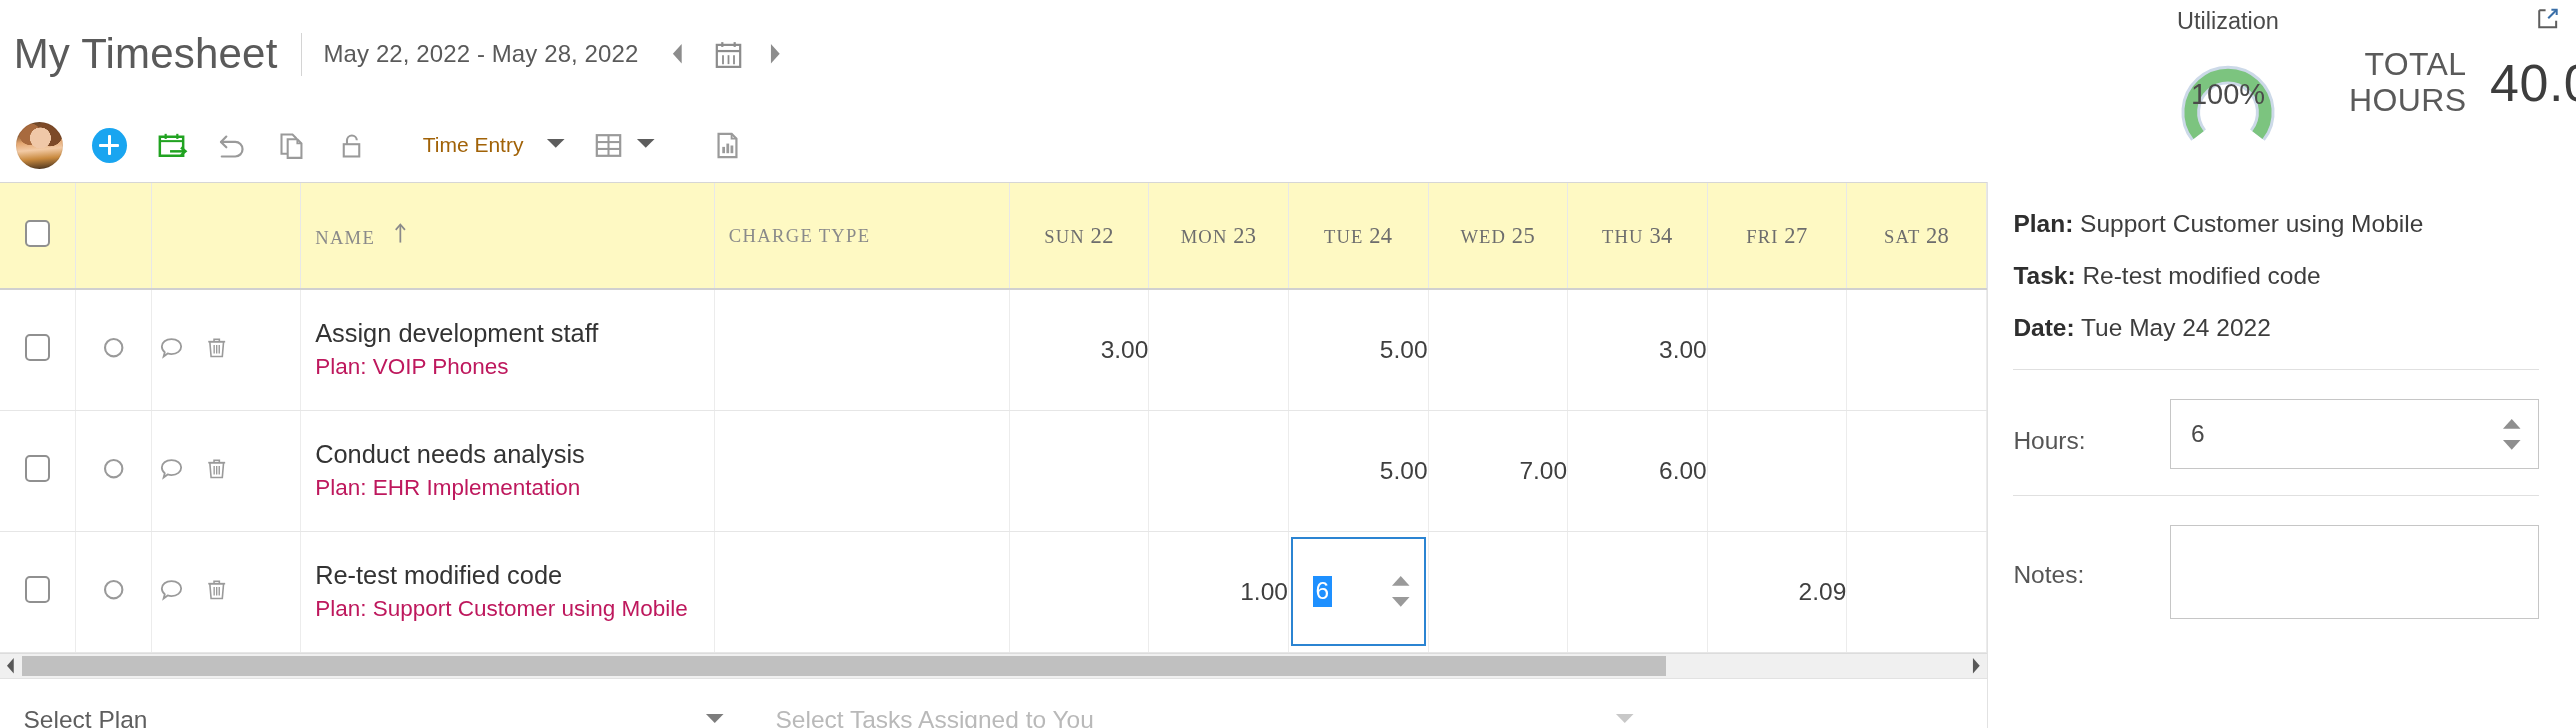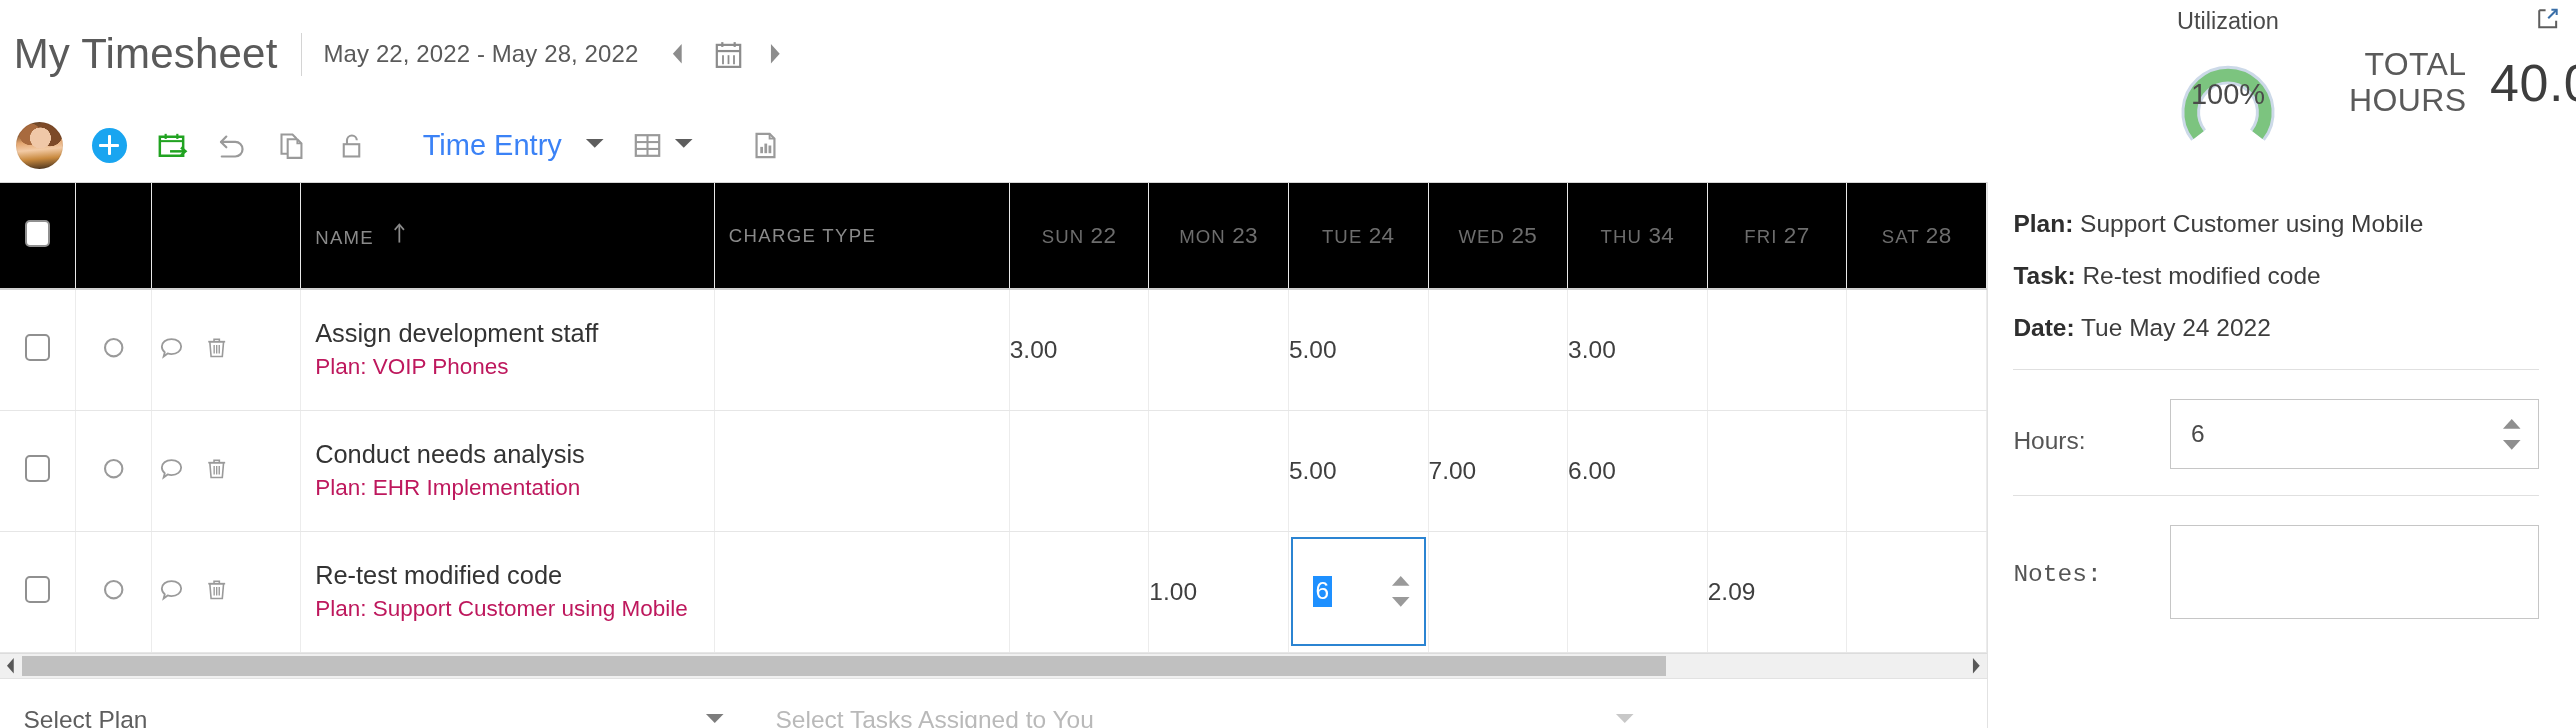--- a/index.html
+++ b/index.html
@@ -60,21 +60,21 @@
     background: #19a5f0; position: relative; margin-right: 27px;
   }
   .plus-btn::before, .plus-btn::after {
     content: ""; position: absolute; background: #fff; border-radius: 1px;
   }
   .plus-btn::before { left: 7.8px; right: 7.8px; top: 16px; height: 3.1px; }
   .plus-btn::after  { top: 7.8px; bottom: 7.8px; left: 16px; width: 3.1px; }
   .tb-icon { margin-right: 27px; }
   .tb-icon svg { display: block; }
   .tb-label {
-    font-size: 29px; color: #3b82f6; margin-right: 22px; white-space: nowrap;
+    font-size: 21px; color: #a16207; margin-right: 22px; white-space: nowrap;
   }
   .caret { margin-right: 25.4px; }
   .tb-gap-l { margin-left: 29px; }
 
   
   .expand-icon { position: absolute; top: 5.9px; right: 15.7px; cursor: pointer; }
   .util-block {
     position: absolute; left: 143px; top: 7.8px; width: 196px;
     display: flex; flex-direction: column; align-items: center;
   }
@@ -114,21 +114,21 @@
   table.sheet col.c-ico1  { width: 59px; }
   table.sheet col.c-ico2  { width: 117px; }
   table.sheet col.c-name  { width: 323px; }
   table.sheet col.c-charge{ width: 230px; }
   table.sheet col.c-day   { width: 109px; }
 
   table.sheet th {
     height: 106px; vertical-align: middle;
     border-right: 1px solid #e8e8e8;
     border-bottom: 2px solid #d0d0d0;
-    font-weight: 400; background: #000000;
+    font-weight: 400; background: #fef9c3; font-family: Liberation Serif, serif;
   }
   table.sheet th.hcell-label {
     font-size: 18.6px; color: #8a8a8a; letter-spacing: 1.3px;
     text-align: left; padding-left: 13.7px;
   }
   table.sheet th.hcell-day {
     font-size: 18.6px; color: #6d6d6d; letter-spacing: 1.1px; text-align: center;
   }
   table.sheet th.hcell-day .dnum { font-size: 22.5px; letter-spacing: 0.4px; }
   table.sheet th.plain { border-right: 1px solid #e8e8e8; }
@@ -136,21 +136,21 @@
 
   table.sheet td {
     height: 121px; vertical-align: middle;
     border-right: 1px solid #ececec;
     border-bottom: 1px solid #e6e6e6;
     background: #fff;
   }
   td.weekend, th.weekend { background: #f5f7fa; }
   td.cell-chk, td.cell-ico { text-align: center; }
   td.cell-name { padding-left: 13.7px; }
-  td.cell-day  { text-align: left; font-size: 24.5px; color: #3f3f3f; }
+  td.cell-day  { text-align: right; font-size: 24.5px; color: #3f3f3f; }
 
   .task-title { font-size: 25.4px; color: #333; line-height: 1.22; white-space: nowrap; }
   .task-plan  { font-size: 22.5px; color: #be185d; line-height: 1.28; margin-top: 3.9px; white-space: nowrap; }
 
   .row-icons { display: flex; align-items: center; gap: 19.6px; padding-left: 5.9px; }
   .chk {
     width: 25.4px; height: 27px; border: 2px solid #909090; border-radius: 4.9px;
     display: inline-block; background: #fff; cursor: pointer;
   }
   .sort-arrow { margin-left: 11.7px; vertical-align: -2px; }
@@ -206,21 +206,21 @@
   .field-label { font-size: 24.5px; color: #555; width: 157px; flex: 0 0 157px; padding-top: 13.7px; }
   .num-input {
     flex: 1; height: 70px; border: 1px solid #c6c6c6; background: #fff;
     display: flex; align-items: center; justify-content: space-between;
     padding: 0 15.7px 0 19.6px; cursor: text;
   }
   .num-input .val { font-size: 24.5px; color: #4a4a4a; }
   .notes-input {
     flex: 1; height: 94px; border: 1px solid #c6c6c6; background: #fff; cursor: text;
   }
-  .field-row.notes .field-label { padding-top: 5.9px; font-family: Liberation Mono, monospace; }
+  .field-row.notes .field-label { padding-top: 5.9px; }
 </style>
 </head>
 <body>
 
 <div class="app">
 
   <div class="top">
 
     <div class="top-left">
 

